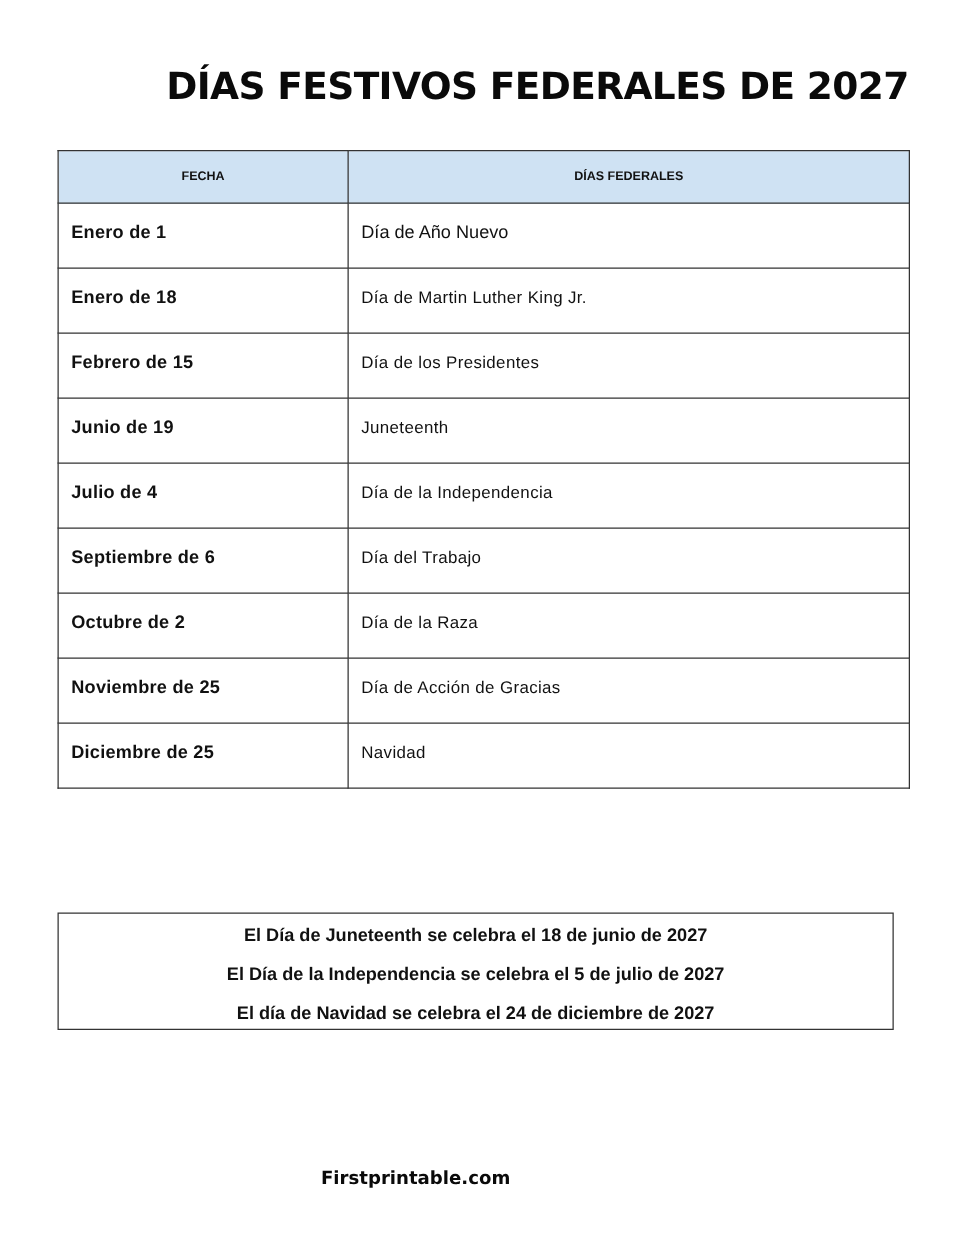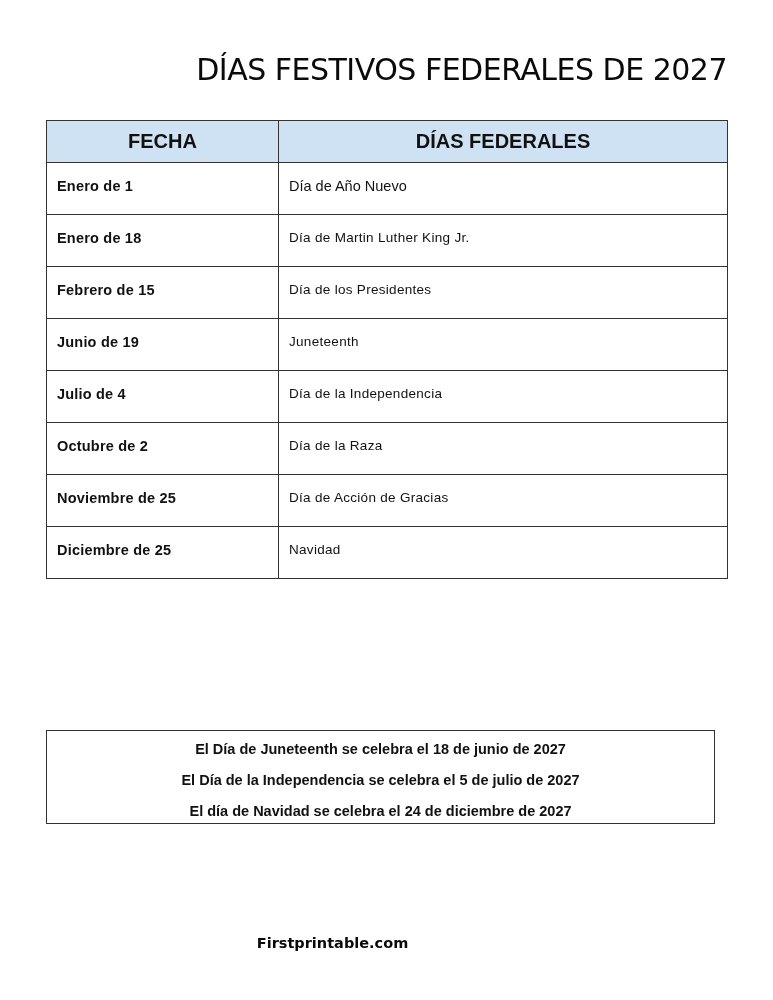--- a/index.html
+++ b/index.html
@@ -15,21 +15,21 @@
       font-family: "Liberation Sans", sans-serif;
       color: #111111;
     }
     .page-title {
       position: absolute;
       left: 0;
       right: 46px;
       top: 52px;
       text-align: right;
       font-family: "DejaVu Sans", sans-serif;
-      font-weight: normal;
+      font-weight: bold;
       font-size: 30px;
       letter-spacing: -0.5px;
       color: #0a0a0a;
       margin: 0;
     }
     table.holidays {
       position: absolute;
       left: 46px;
       top: 120px;
       width: 681px;
@@ -41,21 +41,21 @@
       border: 1.5px solid #333333;
       padding: 0 10px;
       height: 45px;
       vertical-align: middle;
     }
     table.holidays col.c1 { width: 232px; }
     table.holidays col.c2 { width: 449px; }
     table.holidays thead th {
       background: #cfe2f3;
       font-weight: bold;
-      font-size: 20px;
+      font-size: 10px;
       text-align: center;
       height: 41px;
       color: #111111;
     }
     table.holidays tbody td.date {
       font-weight: bold;
       font-size: 14.5px;
       letter-spacing: 0.2px;
       padding-bottom: 6px;
     }
@@ -131,20 +131,24 @@
     </tr>
     <tr>
       <td class="date">Junio de 19</td>
       <td class="name">Juneteenth</td>
     </tr>
     <tr>
       <td class="date">Julio de 4</td>
       <td class="name">Día de la Independencia</td>
     </tr>
     <tr>
+      <td class="date">Septiembre de 6</td>
+      <td class="name">Día del Trabajo</td>
+    </tr>
+    <tr>
       <td class="date">Octubre de 2</td>
       <td class="name">Día de la Raza</td>
     </tr>
     <tr>
       <td class="date">Noviembre de 25</td>
       <td class="name">Día de Acción de Gracias</td>
     </tr>
     <tr>
       <td class="date">Diciembre de 25</td>
       <td class="name">Navidad</td>

